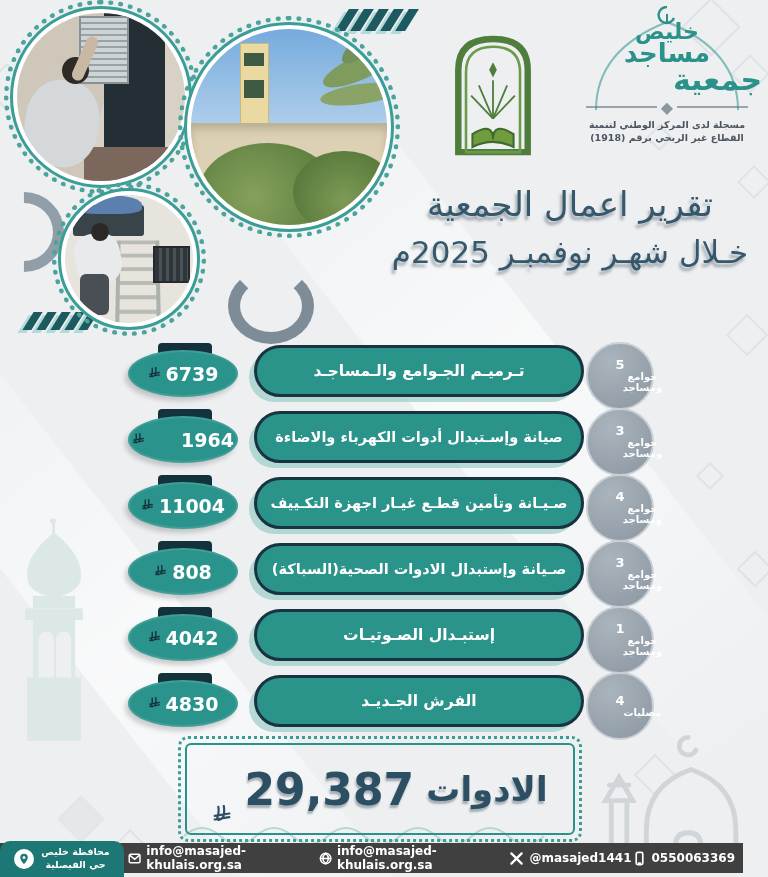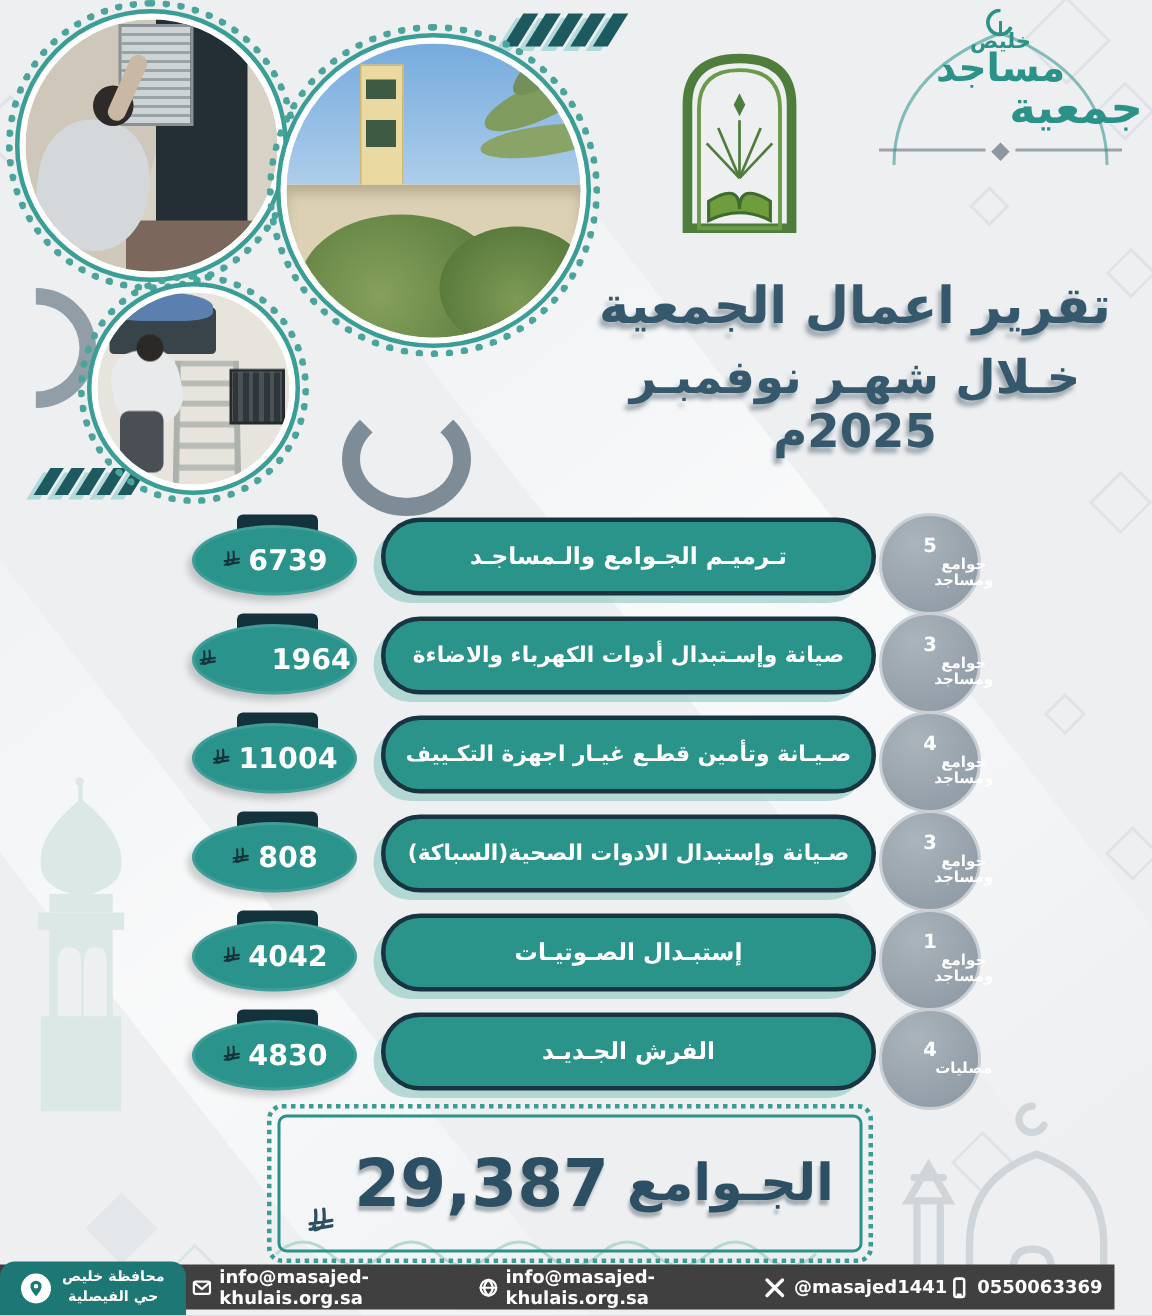--- a/index.html
+++ b/index.html
@@ -21,30 +21,30 @@
     border-top-color:transparent;transform:rotate(0deg);border-radius:50%;}
   
   .pring{position:absolute;border-radius:50%;border:3px solid #3a9d96;background:#fff;z-index:3;}
   .pring::before{content:"";position:absolute;inset:-9px;border:5px dotted #4aa49c;border-radius:50%;}
   .pphoto{position:absolute;inset:4px;border-radius:50%;overflow:hidden;}
   .pphoto *{position:absolute;}
   
   .ministry{position:absolute;left:448px;top:28px;width:90px;height:130px;z-index:2;}
   .assoc{position:absolute;left:572px;top:6px;width:190px;height:162px;z-index:2;text-align:center;}
   .assoc .cal{position:relative;color:#2a9288;font-weight:bold;line-height:.92;direction:rtl;}
-  .assoc .w1{font-size:14px;letter-spacing:1px;}
+  .assoc .w1{font-size:22px;letter-spacing:1px;}
   .assoc .w2{font-size:26px;}
   .assoc .w3{font-size:30px;text-align:right;}
   .assoc .domesvg{position:absolute;left:14px;top:0;width:162px;height:108px;}
   .assoc .divider{display:flex;align-items:center;gap:4px;margin:4px 14px 2px;color:#8d979e;}
   .assoc .divider i{flex:1;border-top:2px solid #9aa4ab;}
   .assoc .reg{font-size:9.5px;font-weight:bold;color:#4a5560;direction:rtl;line-height:1.35;}
   
   .title{position:absolute;left:378px;top:184px;width:384px;text-align:center;direction:rtl;
-    color:#36586c;font-weight:bold;z-index:2;text-shadow:-2px 4px 3px rgba(95,110,120,.55);}
+    color:#36586c;font-weight:normal;z-index:2;text-shadow:-2px 4px 3px rgba(95,110,120,.55);}
   .title .t1{font-size:34px;letter-spacing:-1px;}
   .title .t2{font-size:31px;margin-top:10px;letter-spacing:-1px;}
   
   .pill{position:absolute;left:254px;width:324px;height:46px;background:#2a938a;
     border:3px solid #173440;border-radius:26px;display:flex;align-items:center;justify-content:center;
     color:#ffffff;font-weight:bold;font-size:15.5px;direction:rtl;z-index:4;
     box-shadow:-6px 6px 0 -1px rgba(140,198,192,.6);}
   .badge{position:absolute;left:586px;width:64px;height:64px;border-radius:50%;
     background:radial-gradient(circle at 35% 28%,#aab4bc,#8a96a1);border:2px solid #c9cfd4;
     color:#fff;display:flex;flex-direction:column;align-items:center;justify-content:center;
@@ -206,20 +206,24 @@
     <div class="cal" style="padding-top:16px;">
       <div class="w1">خليص</div>
       <div class="w2">مساجد</div>
       <div class="w3">جمعية</div>
     </div>
     <div class="divider">
         <i></i>
         <span>◆</span>
         <i></i>
       </div>
+    <div class="reg">
+      <div>مسجلة لدى المركز الوطني لتنمية</div>
+      <div>القطاع غير الربحي برقم (1918)</div>
+    </div>
   </div>
 
   <div class="title">
     <div class="t1">تقرير اعمال الجمعية</div>
     <div class="t2">خـلال شهـر نوفمبـر 2025م</div>
   </div>
 
   <div class="tab" style="top:343px;"></div>
   <div class="lens" style="top:350px;">
     <svg class="riyal" viewBox="0 0 22 22">
@@ -310,21 +314,21 @@
   <div class="pill" style="top:675px;">
     <span>الفرش الجـديـد</span>
   </div>
   <div class="badge" style="top:672px;">
     <span class="cnt">4</span>
     <span class="lbl">مصليات</span>
     <span class="lbl"></span>
   </div>
 
   <div class="total">
-    <span class="lab">الجـوامع</span>
+    <span class="lab">الادوات</span>
     <span class="val">29,387</span>
     <svg class="riyal" viewBox="0 0 22 22">
         <path d="M7 2c.5 4 .5 9-1.5 13M13 1c.5 4 .6 8-.3 11-.8 2.6-3 4-6 4.4M3 12l16-2.6M3 16l16-2.6"></path>
       </svg>
   </div>
 
   <div class="footer">
     <div class="fitems">
       <div class="fitem">
         <svg viewBox="0 0 16 16">

